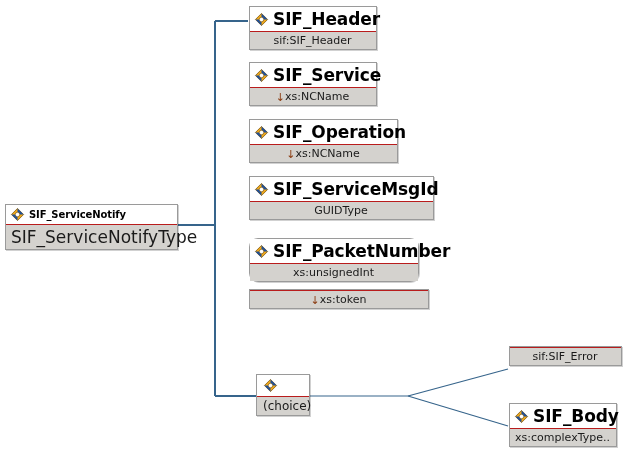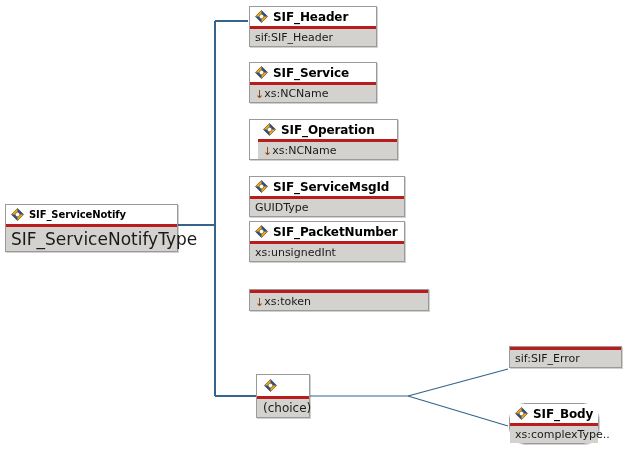--- a/index.html
+++ b/index.html
@@ -38,31 +38,32 @@
   }
   .node .title {
     display: flex;
     align-items: center;
     background: #ffffff;
     padding: 2px 6px 2px 4px;
     white-space: nowrap;
   }
   .node .title .label {
     font-weight: bold;
-    font-size: 12px;
+    font-size: 17px;
     color: #000000;
     letter-spacing: -0.1px;
   }
   .node .type {
     background: #d4d2ce;
-    border-top: 3px solid #b91c1c;
+    border-top: 1px solid #b91c1c;
     font-size: 11px;
     color: #1a1a1a;
     padding: 2px 6px 2px 5px;
     white-space: nowrap;
+    text-align: center;
   }
 
   
   .node.root .title .label { font-size: 10px; }
   .node.root .type { font-size: 17px; }
 
   
   .node.choice .title {
     justify-content: flex-start;
     padding: 3px 6px 3px 6px;
@@ -162,55 +163,55 @@
           <circle cx="8" cy="8" r="2.4" fill="#ffffff" stroke="#7a5208" stroke-width="0.7"></circle>
         </svg>
       </span>
       <span class="label">SIF_Service</span>
     </div>
     <div class="type">
       <span class="arrow">↓</span><span>xs:NCName</span>
     </div>
   </div>
 
-  <div class="node" style="left:249px; top:119px; width:149px;padding-left:8px;">
+  <div class="node" style="left:249px; top:119px; width:149px;">
     <div class="title">
       <span class="el-icon">
         <svg viewBox="0 0 16 16" width="15" height="15">
           <path d="M8 1.5 L14.5 8 L8 14.5 L1.5 8 Z" fill="#f0a818" stroke="#7a5208" stroke-width="0.8"></path>
           <path d="M8 1.5 L14.5 8 L8 8 Z" fill="#1c4f9c"></path>
           <path d="M1.5 8 L8 8 L8 14.5 Z" fill="#1c4f9c"></path>
           <circle cx="8" cy="8" r="2.4" fill="#ffffff" stroke="#7a5208" stroke-width="0.7"></circle>
         </svg>
       </span>
       <span class="label">SIF_Operation</span>
     </div>
     <div class="type">
       <span class="arrow">↓</span><span>xs:NCName</span>
     </div>
   </div>
 
-  <div class="node" style="left:249px; top:176px; width:156px;">
+  <div class="node" style="left:249px; top:176px; width:185px;">
     <div class="title">
       <span class="el-icon">
         <svg viewBox="0 0 16 16" width="15" height="15">
           <path d="M8 1.5 L14.5 8 L8 14.5 L1.5 8 Z" fill="#f0a818" stroke="#7a5208" stroke-width="0.8"></path>
           <path d="M8 1.5 L14.5 8 L8 8 Z" fill="#1c4f9c"></path>
           <path d="M1.5 8 L8 8 L8 14.5 Z" fill="#1c4f9c"></path>
           <circle cx="8" cy="8" r="2.4" fill="#ffffff" stroke="#7a5208" stroke-width="0.7"></circle>
         </svg>
       </span>
       <span class="label">SIF_ServiceMsgId</span>
     </div>
     <div class="type">
       <span class="arrow"></span><span>GUIDType</span>
     </div>
   </div>
 
-  <div class="node" style="left:249px; top:221px; width:156px;">
+  <div class="node" style="left:249px; top:238px; width:170px;border-radius:9px;">
     <div class="title">
       <span class="el-icon">
         <svg viewBox="0 0 16 16" width="15" height="15">
           <path d="M8 1.5 L14.5 8 L8 14.5 L1.5 8 Z" fill="#f0a818" stroke="#7a5208" stroke-width="0.8"></path>
           <path d="M8 1.5 L14.5 8 L8 8 Z" fill="#1c4f9c"></path>
           <path d="M1.5 8 L8 8 L8 14.5 Z" fill="#1c4f9c"></path>
           <circle cx="8" cy="8" r="2.4" fill="#ffffff" stroke="#7a5208" stroke-width="0.7"></circle>
         </svg>
       </span>
       <span class="label">SIF_PacketNumber</span>
@@ -242,21 +243,21 @@
       <span>(choice)</span>
     </div>
   </div>
 
   <div class="node" style="left:509px; top:346px; width:113px;">
     <div class="type">
       <span class="arrow"></span><span>sif:SIF_Error</span>
     </div>
   </div>
 
-  <div class="node" style="left:509px; top:403px; width:90px;border-radius:16px;">
+  <div class="node" style="left:509px; top:403px; width:108px;">
     <div class="title">
       <span class="el-icon">
         <svg viewBox="0 0 16 16" width="15" height="15">
           <path d="M8 1.5 L14.5 8 L8 14.5 L1.5 8 Z" fill="#f0a818" stroke="#7a5208" stroke-width="0.8"></path>
           <path d="M8 1.5 L14.5 8 L8 8 Z" fill="#1c4f9c"></path>
           <path d="M1.5 8 L8 8 L8 14.5 Z" fill="#1c4f9c"></path>
           <circle cx="8" cy="8" r="2.4" fill="#ffffff" stroke="#7a5208" stroke-width="0.7"></circle>
         </svg>
       </span>
       <span class="label">SIF_Body</span>

